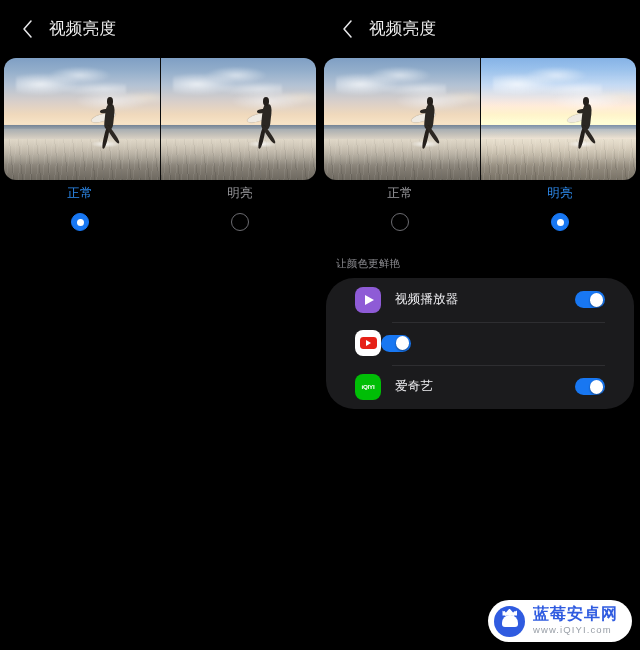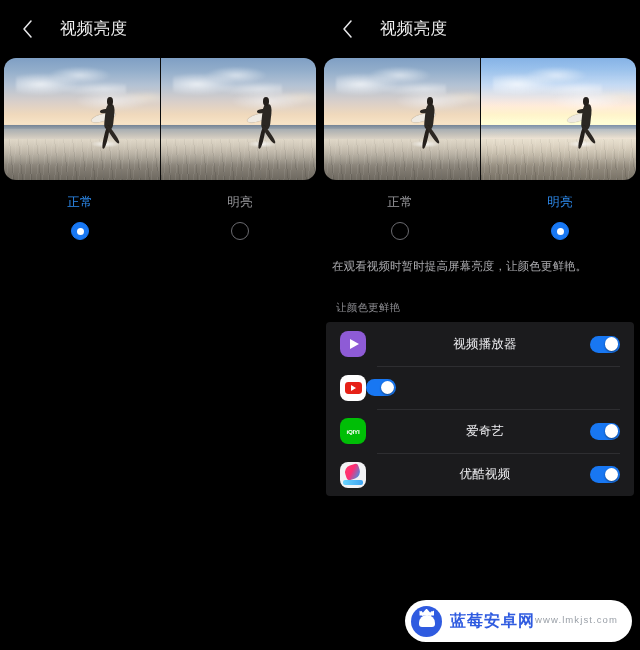--- a/index.html
+++ b/index.html
@@ -40,21 +40,21 @@
     height: 26px;
     display: flex;
     align-items: center;
     justify-content: center;
     flex: 0 0 auto;
   }
   .back-btn svg { display: block; }
   .hdr-title {
     font-size: 16.5px;
     color: #f2f2f2;
-    margin-left: 20px;
+    margin-left: 9px;
     letter-spacing: 0.3px;
     white-space: nowrap;
   }
 
   
   .preview-wrap {
     margin: 0 4px;
     height: 122px;
     border-radius: 12px;
     overflow: hidden;
@@ -245,21 +245,21 @@
   }
   .scene.bright .sea,
   .scene.bright .sand,
   .scene.bright .horizon-band {
     filter: saturate(1.18) brightness(1.09);
   }
 
   
   .options {
     display: flex;
-    margin-top: 14px;
+    margin-top: 5px;
     align-items: center;
   }
   .option {
     flex: 1;
     display: flex;
     flex-direction: column;
     align-items: center;
   }
   .option-label {
     font-size: 12.5px;
@@ -305,23 +305,22 @@
   }
   .apps-caption {
     font-size: 10.5px;
     color: #8b8b90;
     margin: 0 0 7px 16px;
     letter-spacing: 0.2px;
   }
   .apps-card {
     margin: 0 6px;
     background: #1b1b1d;
-    border-radius: 4px;
-    padding: 0 4px;
-    text-align: center;
+    border-radius: 28px;
+    padding: 0 19px;
   }
   .app-row {
     display: flex;
     align-items: center;
     height: 43.5px;
     padding: 0 10px;
     position: relative;
   }
   .app-row + .app-row::before {
     content: "";
@@ -508,21 +507,21 @@
   .wm-logo .crown {
     position: absolute;
     top: 3px;
     left: 50%;
     transform: translateX(-50%);
     width: 15px;
     height: 7px;
     background: #ffffff;
     clip-path: polygon(0% 100%, 0% 30%, 25% 62%, 50% 0%, 75% 62%, 100% 30%, 100% 100%);
   }
-  .wm-text { display: flex; justify-content: center; }
+  .wm-text { display: flex; flex-direction: column; justify-content: center; }
   .wm-title {
     font-size: 16px;
     font-weight: bold;
     color: #2f5be0;
     letter-spacing: 1px;
     line-height: 1.05;
   }
   .wm-url {
     font-size: 9.5px;
     color: #9aa0a8;
@@ -681,21 +680,20 @@
         </div>
       </div>
       <div class="option selected">
         <div class="option-label">明亮</div>
         <div class="radio">
           <div class="dot"></div>
         </div>
       </div>
     </div>
 
-    <div class="desc">在观看视频时暂时提高屏幕亮度，让颜色更鲜艳。</div>
 
     <div class="apps-section">
       <div class="apps-caption">让颜色更鲜艳</div>
 
       <div class="apps-card">
 
         <div class="app-row">
           <div class="app-icon ic-vplayer">
             <div class="tri"></div>
           </div>
@@ -718,40 +716,30 @@
           <div class="app-icon ic-iqiyi">
             <span class="txt">iQIYI</span>
           </div>
           <div class="app-name">爱奇艺</div>
           <div class="switch on">
             <div class="knob"></div>
           </div>
         </div>
 
 
-        <div class="app-row">
-          <div class="app-icon ic-youku">
-            <div class="sh"></div>
-            <div class="base"></div>
-          </div>
-          <div class="app-name">优酷视频</div>
-          <div class="switch on">
-            <div class="knob"></div>
-          </div>
-        </div>
 
 
       </div>
     </div>
   </div>
 
   <div class="watermark">
     <div class="wm-logo">
       <div class="crown"></div>
       <div class="droid"></div>
     </div>
     <div class="wm-text">
       <div class="wm-title">蓝莓安卓网</div>
-      <div class="wm-url">www.lmkjst.com</div>
+      <div class="wm-url">www.iQIYI.com</div>
     </div>
   </div>
 
 </div>
 
 </body></html>

